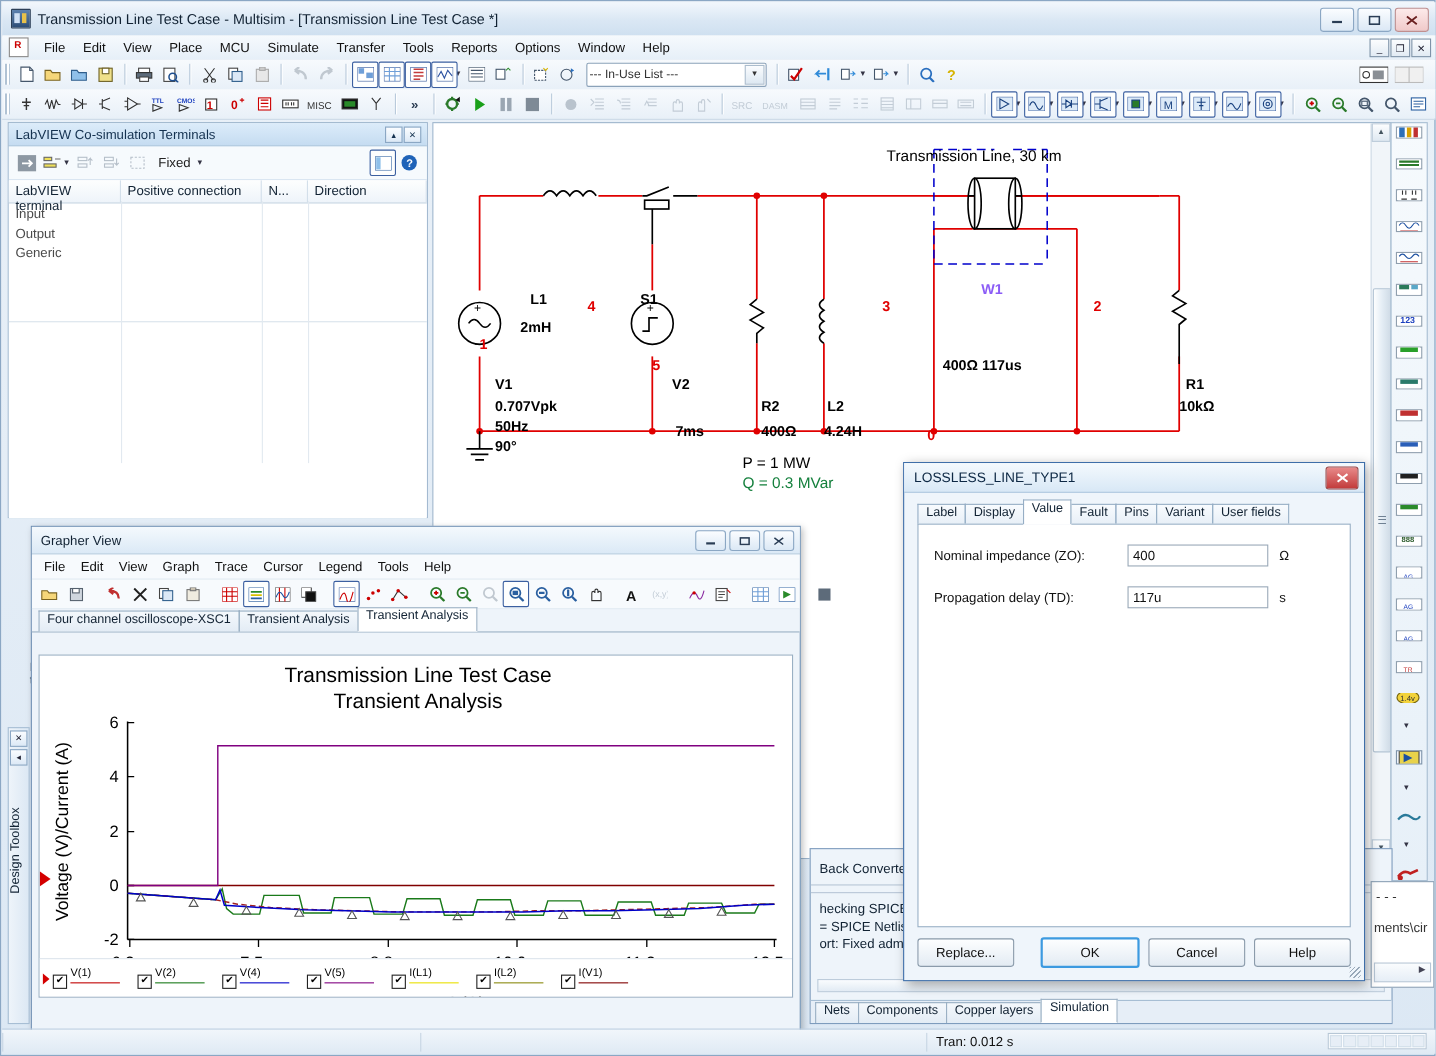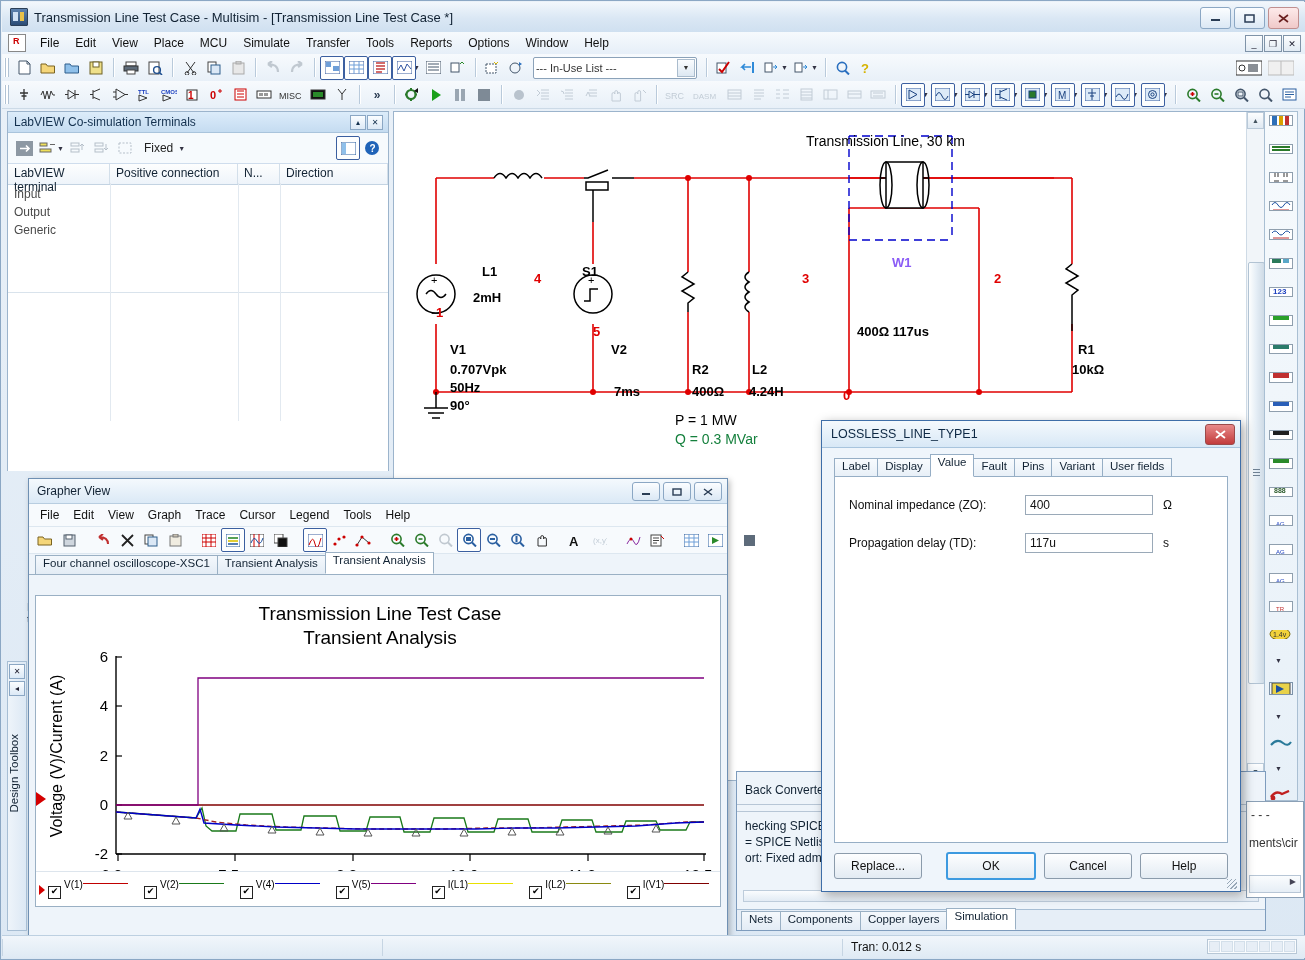--- a/index.html
+++ b/index.html
@@ -156,21 +156,21 @@
   .gr-plotarea{position:absolute;left:6px;top:116px;right:6px;bottom:37px;background:#fff;border:1px solid #9ab0c4;overflow:hidden;}
   .gr-status{position:absolute;left:2px;bottom:2px;right:2px;height:18px;background:#f0f4f8;border:1px solid #c6d4e1;
     font-size:11.5px;color:#111;padding:1px 6px;box-sizing:border-box;}
 
   
   .legendrow{position:absolute;left:0;right:0;bottom:0;height:34px;background:#fff;border-top:1px solid #dde5ed;
     display:flex;align-items:center;padding-left:12px;gap:16px;}
   .leg{display:flex;align-items:flex-start;gap:3px;position:relative;}
   .leg .cb{width:11px;height:11px;border:1px solid #222;background:#fff;margin-top:6px;
      font-size:9px;line-height:9px;text-align:center;color:#000;}
-  .leg .lab{display:flex;flex-direction:row;}
+  .leg .lab{display:flex;flex-direction:column;}
   .leg .lname{font-size:10px;color:#000;line-height:10px;}
   .leg .lline{width:45px;height:0;border-top:1.5px solid #000;margin-top:3px;}
 
   
   .bgwin{
     position:absolute;left:735px;top:770px;width:530px;height:160px;
     background:#eef4fa;border:1px solid #7e9cbd;box-sizing:border-box;overflow:hidden;
   }
   .bgwin .rowline{font-size:12px;color:#123;padding:1px 8px;white-space:nowrap;}
   .bgtabs{position:absolute;left:0;bottom:0;height:20px;width:100%;display:flex;align-items:flex-end;padding-left:4px;

